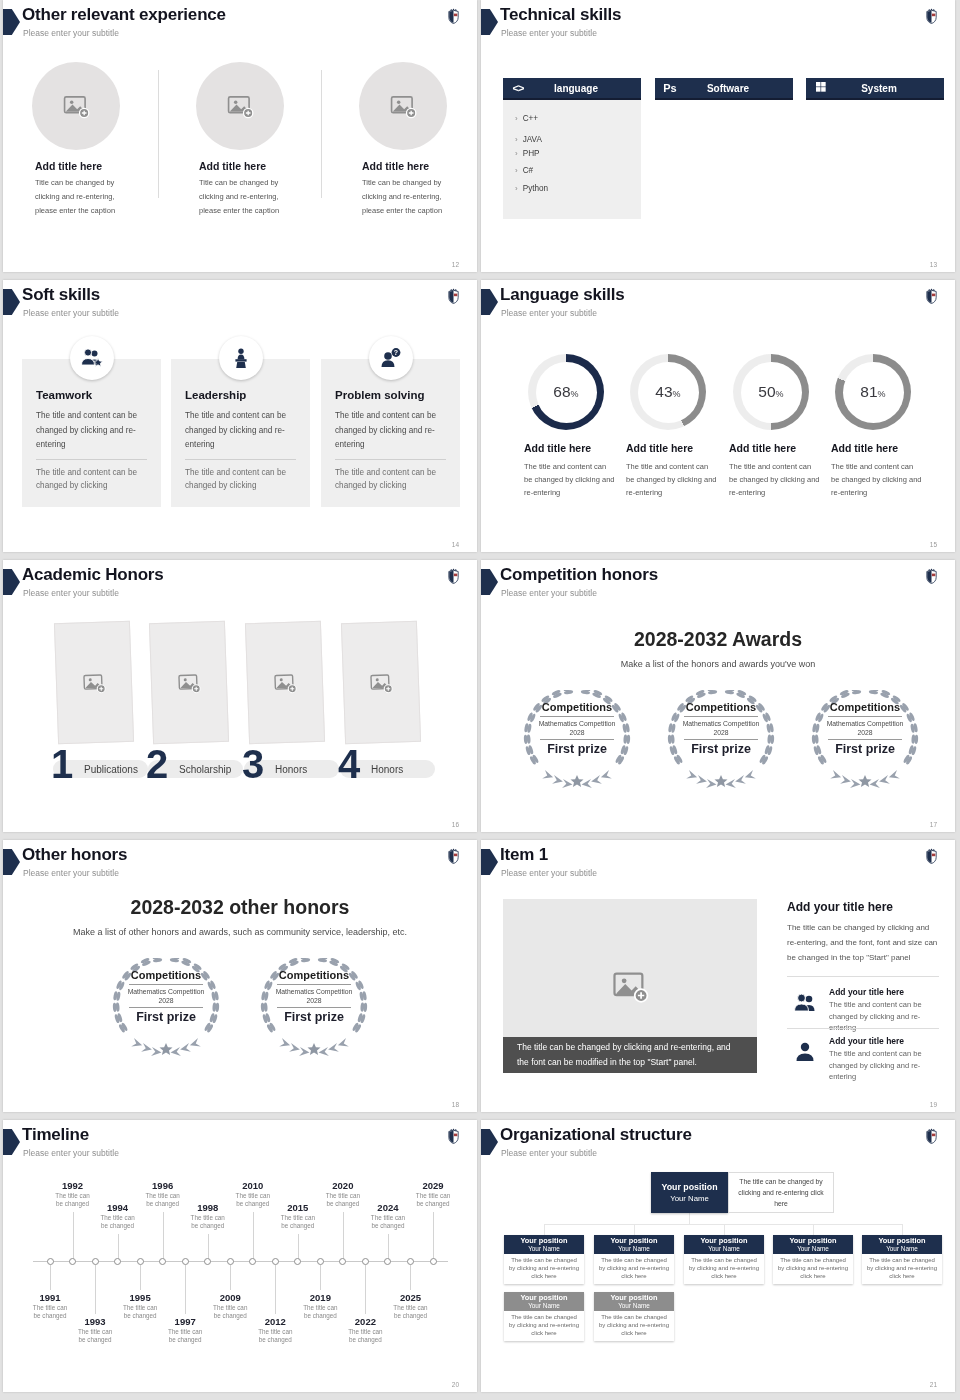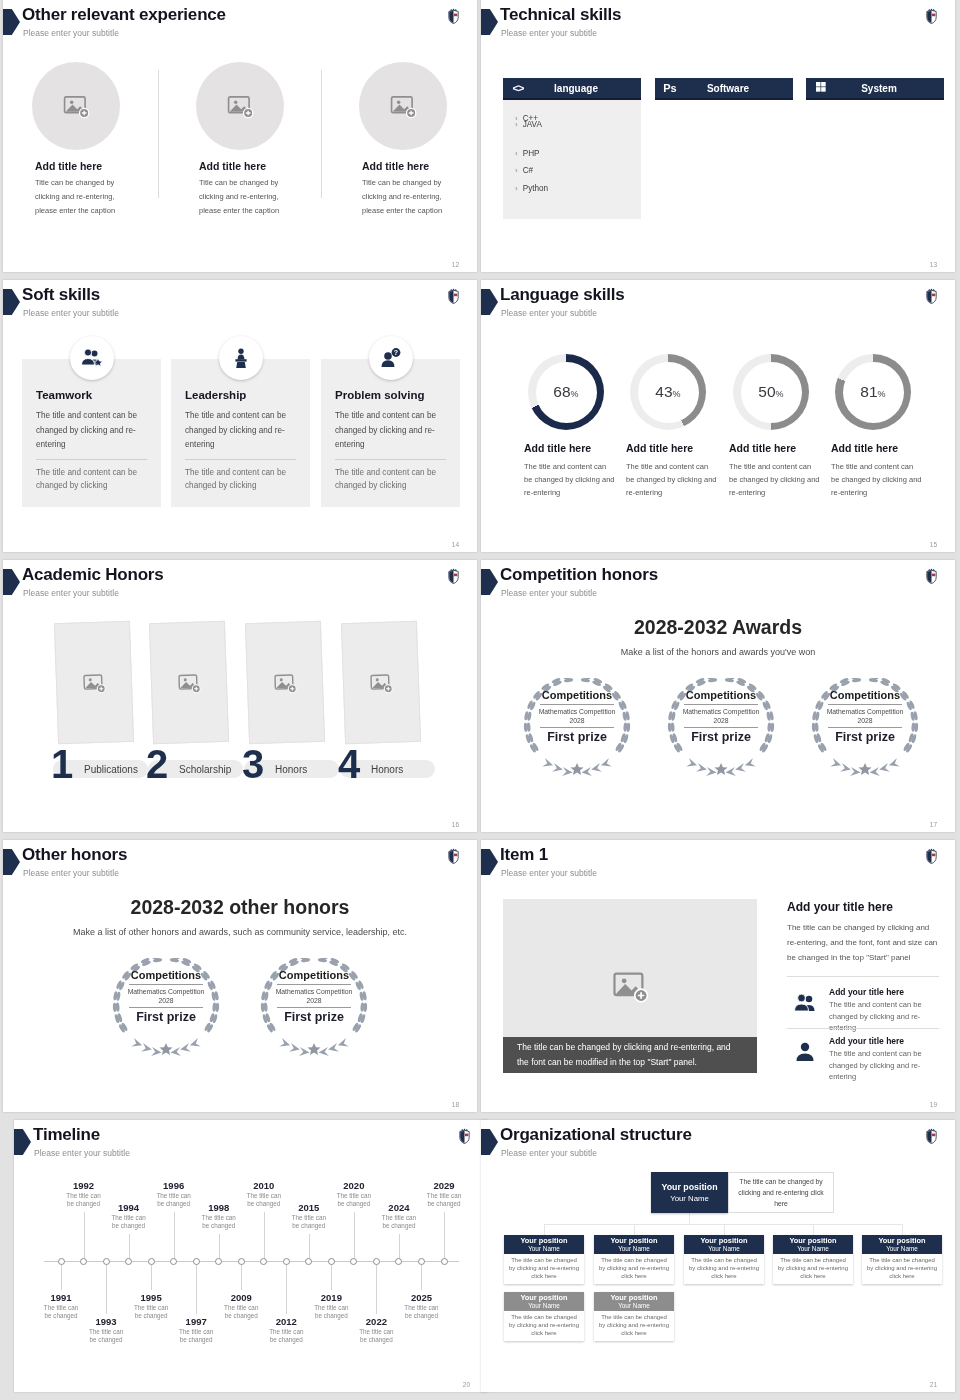--- a/index.html
+++ b/index.html
@@ -168,21 +168,21 @@
         </svg>
       </div>
       <div class="page-num">13</div>
       <div class="abs" style="left: 0px; top: 0px; width: 100%; height: 100%;">
         <div class="panel-head" style="left: 22px;">
           <div class="hicon" style="font-size: 11px;">&lt;&gt;</div>
           <div class="hlabel">language</div>
         </div>
         <div class="panel-body" style="left: 22px;">
           <div class="panel-item" style="top: 14px;"><span class="blt">›</span><span>C++</span></div>
-          <div class="panel-item" style="top: 20px;"><span class="blt">›</span><span>JAVA</span></div>
+          <div class="panel-item" style="top: 35px;"><span class="blt">›</span><span>JAVA</span></div>
           <div class="panel-item" style="top: 48.8px;"><span class="blt">›</span><span>PHP</span></div>
           <div class="panel-item" style="top: 66.2px;"><span class="blt">›</span><span>C#</span></div>
           <div class="panel-item" style="top: 83.6px;"><span class="blt">›</span><span>Python</span></div>
         </div>
         <div class="panel-head" style="left: 174px;">
           <div class="hicon" style="font-size: 11px; letter-spacing: 0px;">Ps</div>
           <div class="hlabel">Software</div>
         </div>
         <div class="panel-head" style="left: 325px;">
           <div class="hicon"><svg viewBox="0 0 12 12" style="width: 10px; height: 10px; display: inline-block;">
@@ -378,21 +378,21 @@
       <div class="s-sub">Please enter your subtitle</div>
       <div class="svgwrap crest">
         <svg viewBox="0 0 13 16">
           <path d="M3.1 2.7 L4.1 1 L5.3 2.2 L6.5 0.5 L7.7 2.2 L8.9 1 L9.9 2.7 Z" fill="#1e2f4d"></path>
           <path d="M1.8 3.5 L6.5 2.3 L11.2 3.5 V9.3 C11.2 12.6 9.1 14.7 6.5 15.5 C3.9 14.7 1.8 12.6 1.8 9.3 Z" fill="#fff" stroke="#1e2f4d" stroke-width="0.8"></path>
           <path d="M2.2 3.8 L6.5 2.7 V15 C4.2 14.2 2.2 12.3 2.2 9.3 Z" fill="#1e2f4d"></path>
           <rect x="6.9" y="5.6" width="3.4" height="2.6" fill="#a43d3d"></rect>
         </svg>
       </div>
       <div class="page-num">17</div>
-      <div class="abs" style="left: 0px; top: 0px; width: 100%; height: 100%;">
+      <div class="abs" style="left: 0px; top: 12px; width: 100%; height: 100%;">
         <div class="w-heading">2028-2032 Awards</div>
         <div class="w-subheading">Make a list of the honors and awards you've won</div>
         <div class="wreath" style="left: 34px;">
           <div class="svgwrap abs" style="inset: 0px;">
             <svg viewBox="0 0 124 100">
               <g transform="rotate(-10.0 53.3 0.7)">
                 <ellipse cx="53.3" cy="-0.7" rx="4.6" ry="1.8" fill="#99a1ad"></ellipse>
                 <ellipse cx="53.3" cy="2.3" rx="4.6" ry="1.8" fill="#99a1ad"></ellipse>
               </g>
               <g transform="rotate(-24.0 41.7 4.0)">
@@ -966,21 +966,21 @@
         <div class="svgwrap feat-row-icon" style="left: 312px; top: 200px; width: 24px; height: 24px;">
           <svg viewBox="0 0 24 24">
             <circle cx="12" cy="7" r="4.2" fill="#1e2f4d"></circle>
             <path d="M3.5 21 q0 -7.5 8.5 -7.5 q8.5 0 8.5 7.5 Z" fill="#1e2f4d"></path>
           </svg>
         </div>
         <div class="feat-row-h" style="top: 196px;">Add your title here</div>
         <div class="feat-row-t" style="top: 208px;">The title and content can be changed by clicking and re-entering</div>
       </div>
     </div>
-    <div class="slide" style="left: 14px; top: 1120px;">
+    <div class="slide" style="left: 3px; top: 1120px;">
       <div class="arrow"></div>
       <div class="s-title">Timeline</div>
       <div class="s-sub">Please enter your subtitle</div>
       <div class="svgwrap crest">
         <svg viewBox="0 0 13 16">
           <path d="M3.1 2.7 L4.1 1 L5.3 2.2 L6.5 0.5 L7.7 2.2 L8.9 1 L9.9 2.7 Z" fill="#1e2f4d"></path>
           <path d="M1.8 3.5 L6.5 2.3 L11.2 3.5 V9.3 C11.2 12.6 9.1 14.7 6.5 15.5 C3.9 14.7 1.8 12.6 1.8 9.3 Z" fill="#fff" stroke="#1e2f4d" stroke-width="0.8"></path>
           <path d="M2.2 3.8 L6.5 2.7 V15 C4.2 14.2 2.2 12.3 2.2 9.3 Z" fill="#1e2f4d"></path>
           <rect x="6.9" y="5.6" width="3.4" height="2.6" fill="#a43d3d"></rect>
         </svg>

